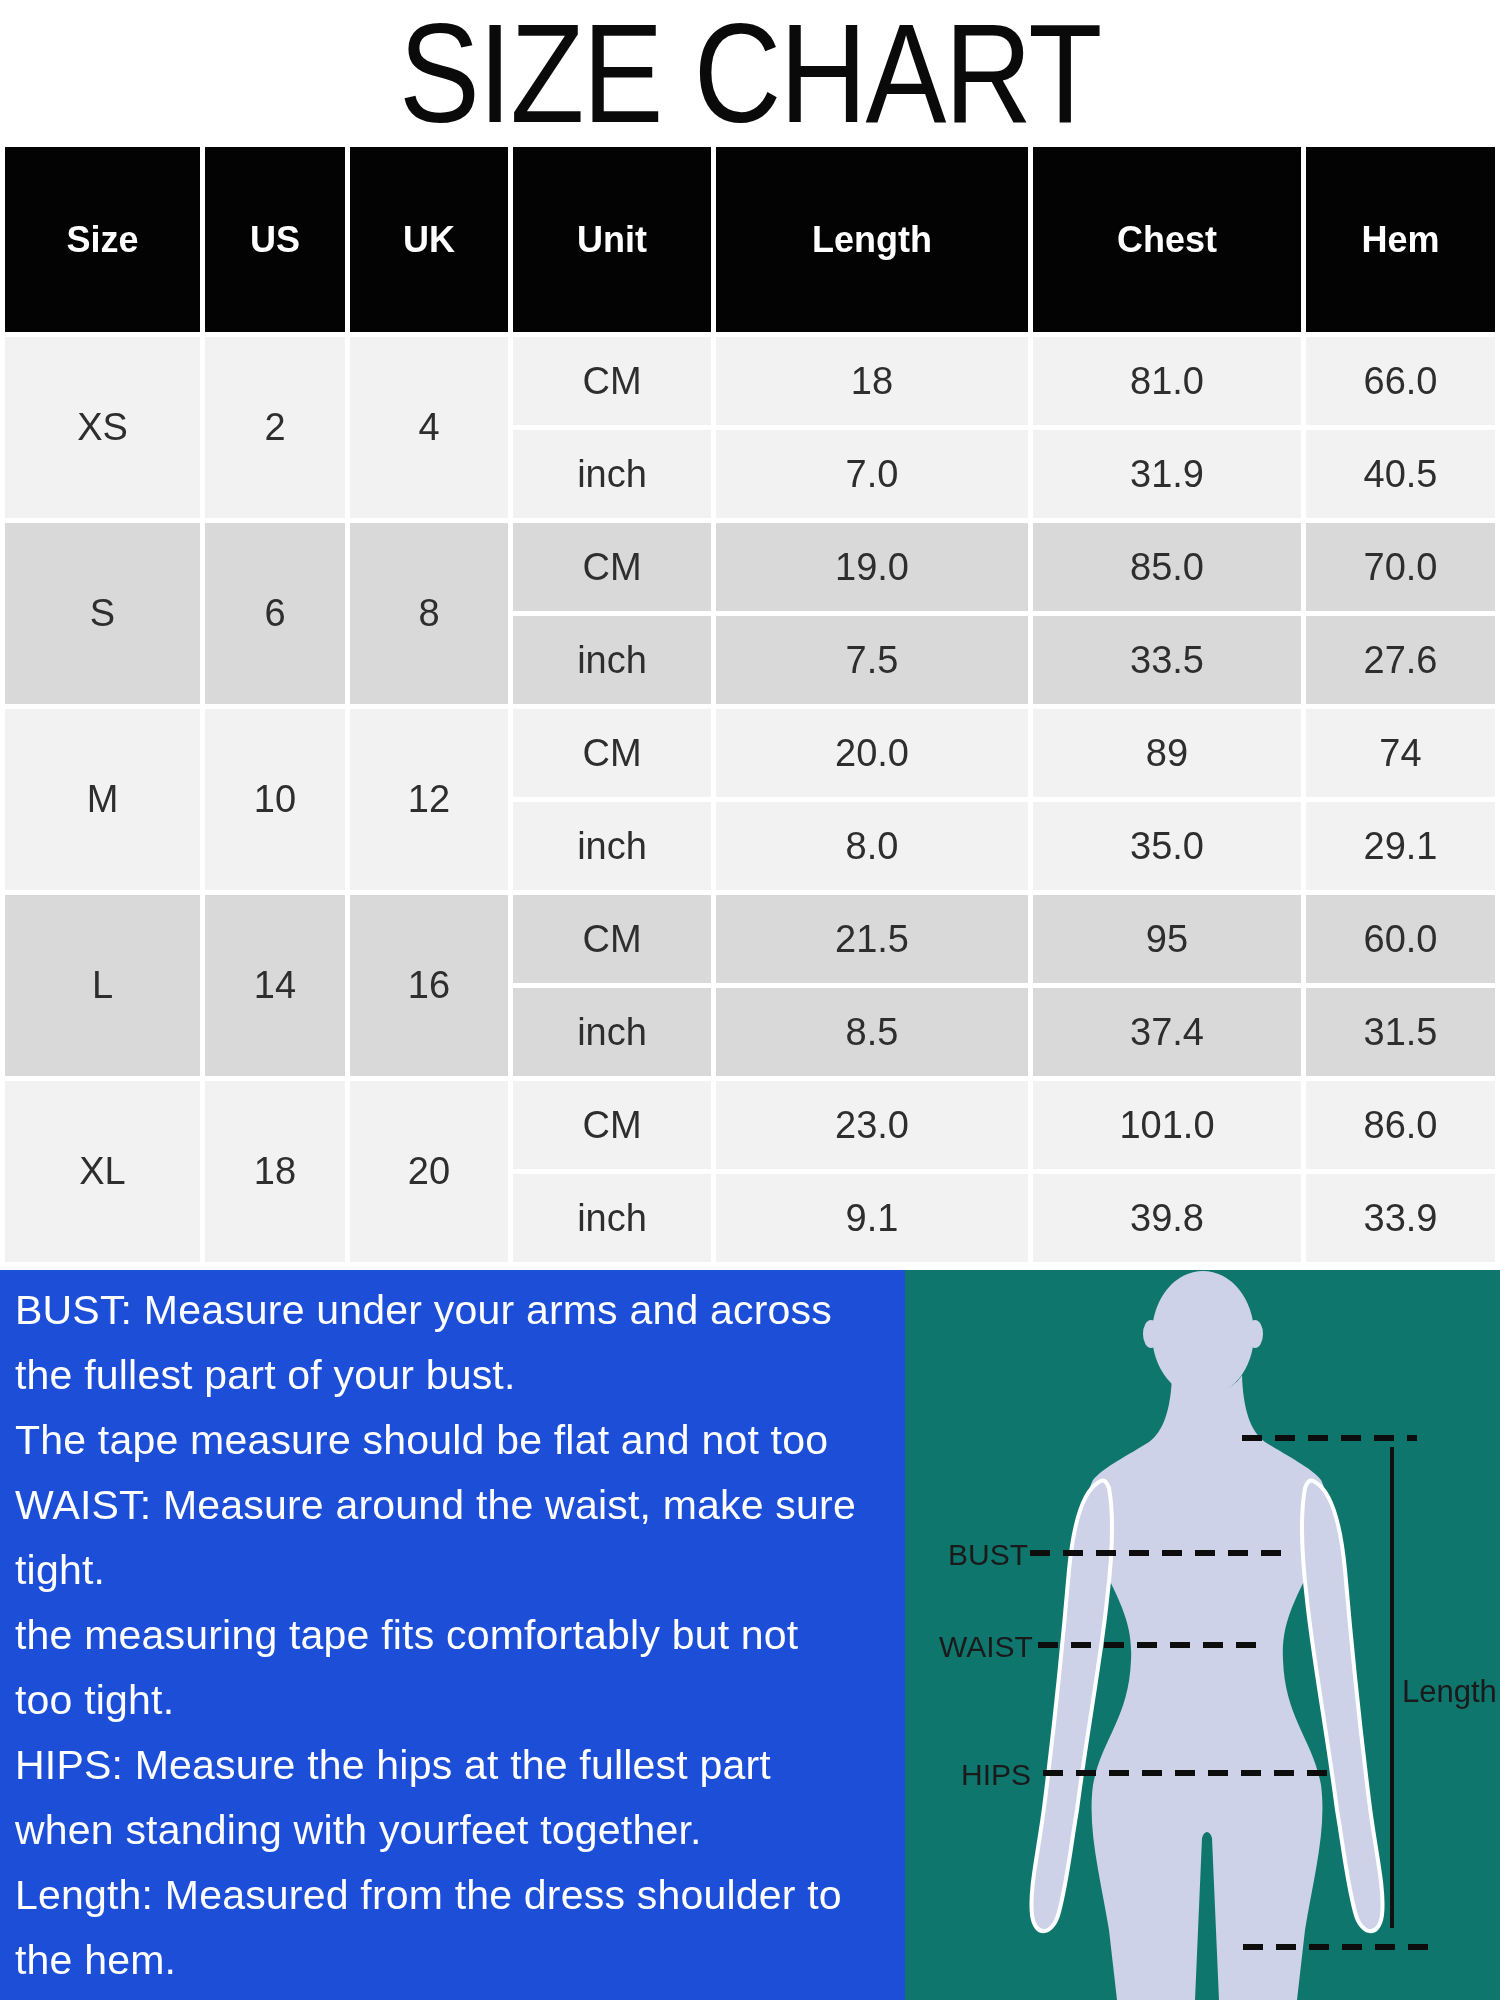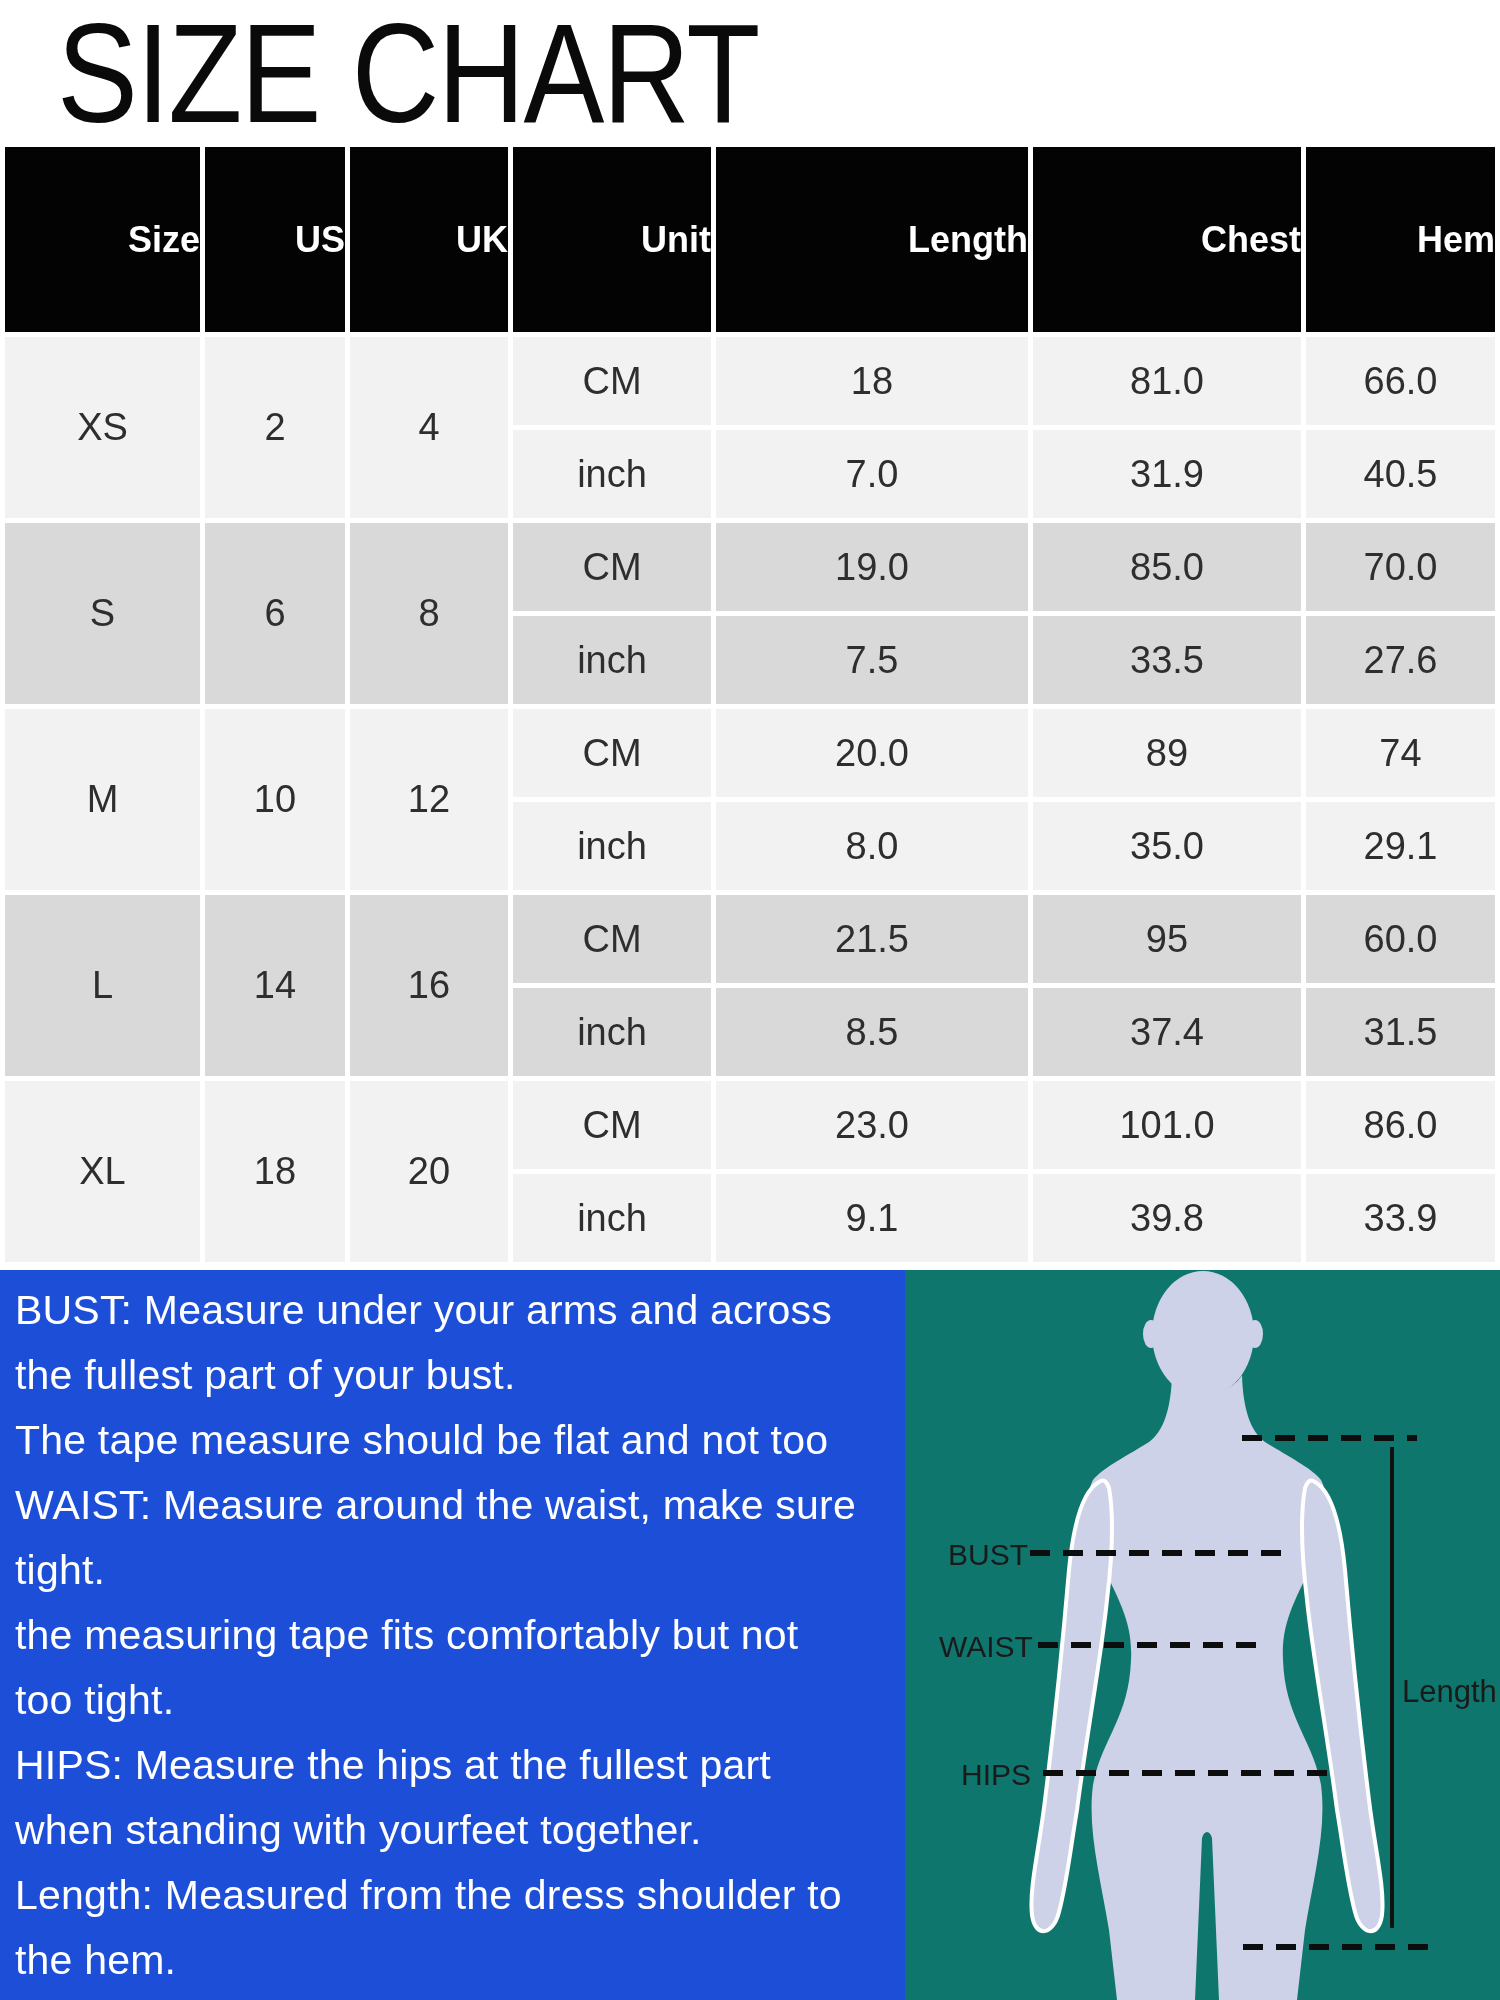--- a/index.html
+++ b/index.html
@@ -3,42 +3,42 @@
 <meta charset="utf-8">
 <style>
   html,body{margin:0;padding:0;}
   body{
     width:1500px;height:2000px;position:relative;background:#ffffff;
     font-family:"Liberation Sans", sans-serif;overflow:hidden;
   }
   
   .title-wrap{
     position:absolute;left:0;top:0;width:1500px;height:147px;
-    display:flex;align-items:center;justify-content:flex-start;
+    display:flex;align-items:center;justify-content:center;
   }
   .title-wrap span{
     font-size:141px;line-height:147px;color:#0a0a0a;font-weight:400;
     transform:scaleX(0.86);transform-origin:center;
     letter-spacing:-2px;white-space:nowrap;
   }
   
   table.size-table{
     position:absolute;left:0;top:142px;width:1500px;
     border-collapse:separate;border-spacing:5px;table-layout:fixed;
   }
   .size-table col.c-size{width:195px}
   .size-table col.c-us{width:140px}
   .size-table col.c-uk{width:158px}
   .size-table col.c-unit{width:198px}
   .size-table col.c-length{width:312px}
   .size-table col.c-chest{width:268px}
   .size-table col.c-hem{width:189px}
   .size-table th{
     background:#030303;color:#ffffff;font-weight:bold;font-size:36px;
-    height:185px;text-align:right;vertical-align:middle;padding:0;
+    height:185px;text-align:center;vertical-align:middle;padding:0;
   }
   .size-table td{
     font-size:38px;color:#2e2e2e;text-align:center;vertical-align:middle;
     height:88px;padding:0;
   }
   tr.block-light td{background:#f2f2f2;}
   tr.block-dark td{background:#d9d9d9;}
   
   .notes{
     position:absolute;left:0;top:1270px;width:905px;height:730px;

